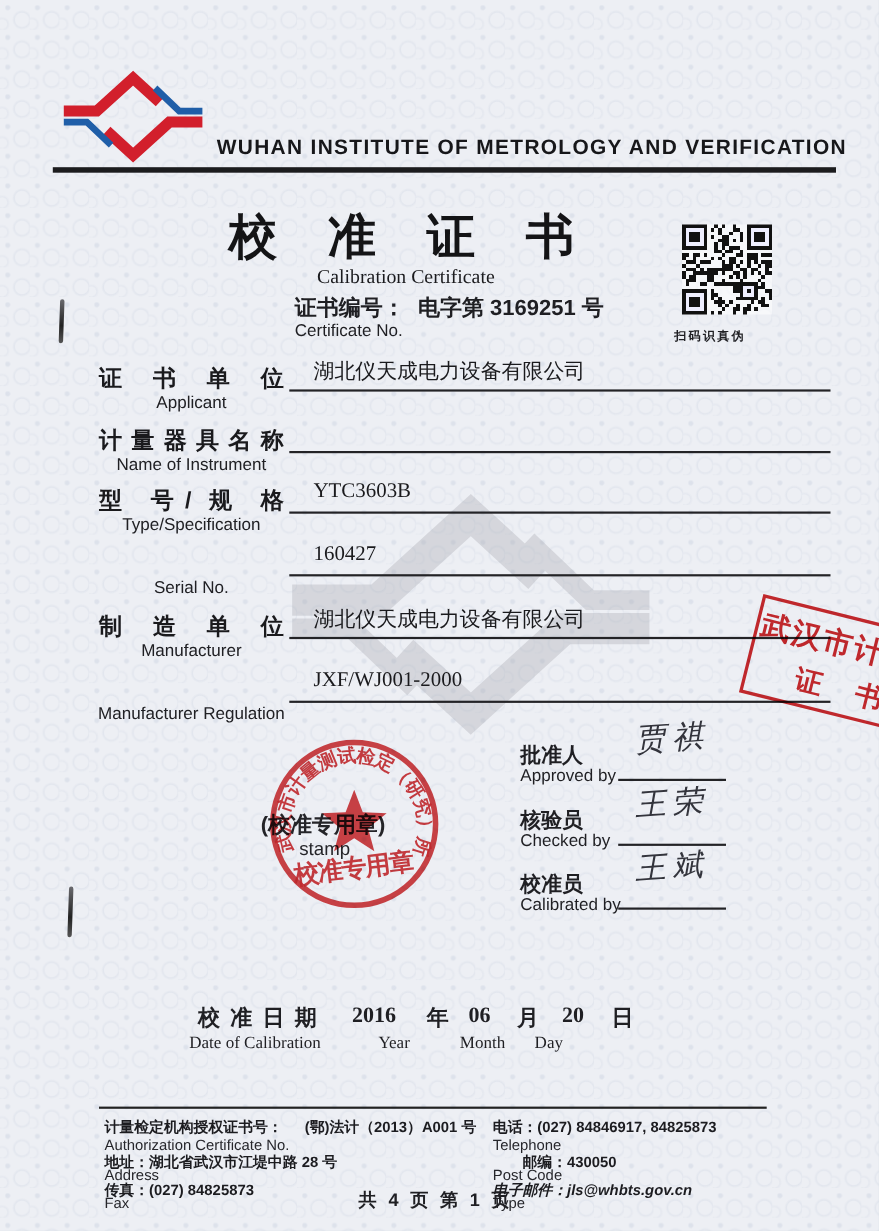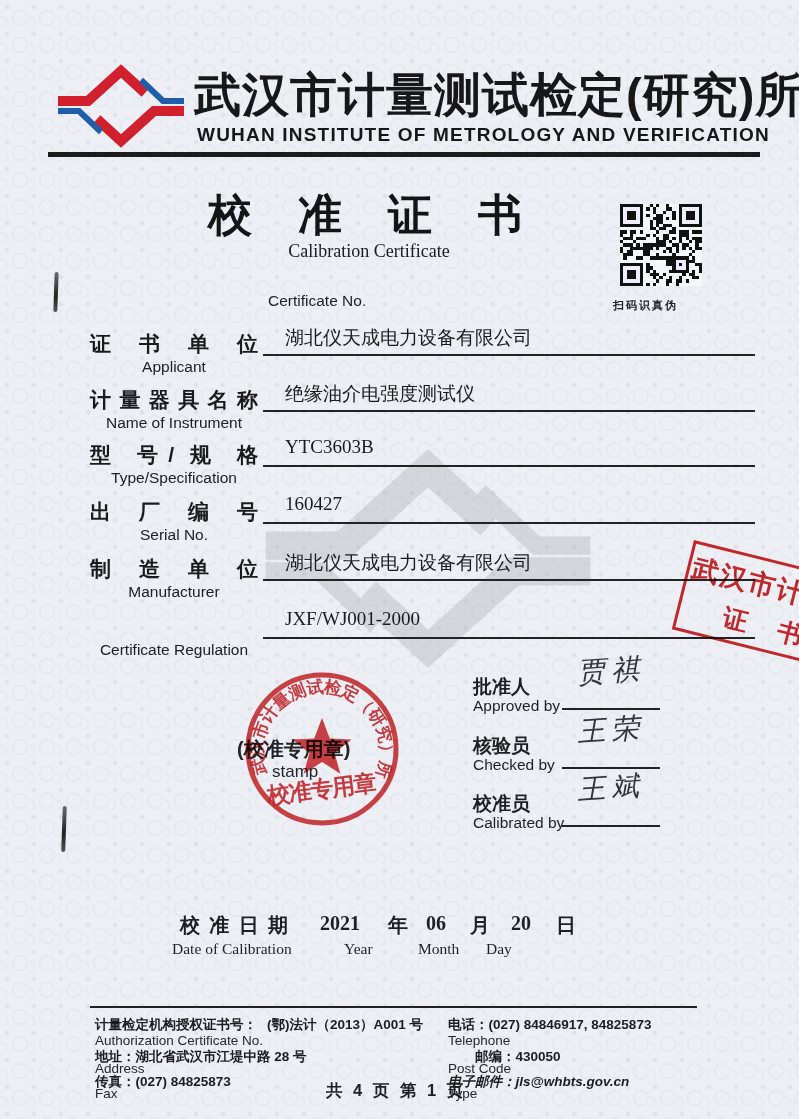--- a/index.html
+++ b/index.html
@@ -53,45 +53,45 @@
   .date-label-cn{left:180px;top:912px;width:108px;font-size:20px;font-weight:700;text-align:justify;text-align-last:justify;}
   .date-label-en{left:172px;top:940px;font-size:15.5px;font-family:"Liberation Serif",serif;}
   .date-val{position:absolute;top:912px;font-size:20px;font-family:"Liberation Serif",serif;font-weight:600;}
   .date-unit{position:absolute;top:912px;font-size:20px;font-weight:700;}
   .date-en{position:absolute;top:940px;font-size:15.5px;font-family:"Liberation Serif",serif;}
   
   .footer-rule{left:90px;top:1006px;width:607px;height:2px;background:#222;}
   .ft{position:absolute;font-size:13.5px;white-space:nowrap;}
   .ft-cn{font-weight:700;color:#1c1c20;}
   .ft-en{color:#26262b;}
-  .ft-val{font-weight:600;margin-left:10px;}
+  .ft-val{font-weight:600;margin-left:20px;}
   .page-info{left:326px;top:1080px;font-size:16.5px;font-weight:700;letter-spacing:3px;}
   
   .staple{position:absolute;width:4px;border-radius:2px;background:linear-gradient(#6a6a6e,#222 60%,#555);}
 </style>
 </head>
 <body>
 
 <div class="page">
 
   <div class="staple abs" style="left:54px;top:272px;height:40px;transform:rotate(2deg);"></div>
   <div class="staple abs" style="left:62px;top:806px;height:46px;transform:rotate(2deg);"></div>
 
   <svg class="abs" style="left:56px;top:60px;" width="130" height="92" viewBox="0 0 128 92">
     <path d="M1 41 H31 L64 11 L88 33" fill="none" stroke="#d21f2c" stroke-width="10"></path>
     <path d="M84 20 L106 41 H127" fill="none" stroke="#1f5ea8" stroke-width="6"></path>
     <path d="M127 51 H97 L64 81 L40 59" fill="none" stroke="#d21f2c" stroke-width="10"></path>
     <path d="M44 72 L22 51 H1" fill="none" stroke="#1f5ea8" stroke-width="6"></path>
   </svg>
-  <div class="abs org-cn">武汉市计量测试检定(研究)所</div>
   <div class="abs org-en">WUHAN INSTITUTE OF METROLOGY AND VERIFICATION</div>
   <div class="abs header-rule"></div>
 
   <div class="abs title-cn">校 准 证 书</div>
   <div class="abs title-en">Calibration Certificate</div>
+  <div class="abs cert-no"><span>证书编号：</span><span class="val">电字第 3169251 号</span></div>
   <div class="abs cert-no-en">Certificate No.</div>
 
   <div class="abs qr"><svg width="82" height="82" viewBox="0 0 25 25" shape-rendering="crispEdges">
         <rect width="25" height="25" fill="rgba(255,255,255,0.55)"></rect>
         <rect x="9" y="0" width="1" height="1" fill="#111"></rect>
         <rect x="11" y="0" width="1" height="1" fill="#111"></rect>
         <rect x="14" y="0" width="1" height="1" fill="#111"></rect>
         <rect x="8" y="1" width="1" height="1" fill="#111"></rect>
         <rect x="10" y="1" width="1" height="1" fill="#111"></rect>
         <rect x="14" y="1" width="1" height="1" fill="#111"></rect>
@@ -306,43 +306,41 @@
 
   <div class="field-row" style="top:330px;">
     <div class="f-label-cn">证 书 单 位</div>
     <div class="f-label-en">Applicant</div>
     <div class="f-value">湖北仪天成电力设备有限公司</div>
     <div class="f-line"></div>
   </div>
   <div class="field-row" style="top:386px;">
     <div class="f-label-cn">计 量 器 具 名 称</div>
     <div class="f-label-en">Name of Instrument</div>
-    <div class="f-value">绝缘油介电强度测试仪</div>
     <div class="f-line"></div>
   </div>
   <div class="field-row" style="top:441px;">
     <div class="f-label-cn">型 号/ 规 格</div>
     <div class="f-label-en">Type/Specification</div>
     <div class="f-value">YTC3603B</div>
     <div class="f-line"></div>
   </div>
   <div class="field-row" style="top:498px;">
-    <div class="f-label-cn">出 厂 编 号</div>
     <div class="f-label-en">Serial No.</div>
     <div class="f-value">160427</div>
     <div class="f-line"></div>
   </div>
   <div class="field-row" style="top:555px;">
     <div class="f-label-cn">制 造 单 位</div>
     <div class="f-label-en">Manufacturer</div>
     <div class="f-value">湖北仪天成电力设备有限公司</div>
     <div class="f-line"></div>
   </div>
   <div class="field-row" style="top:613px;">
-    <div class="f-label-en">Certificate Regulation</div>
+    <div class="f-label-en">Manufacturer Regulation</div>
     <div class="f-value">JXF/WJ001-2000</div>
     <div class="f-line"></div>
   </div>
 
   <div class="abs stamp-note-cn">(校准专用章)</div>
   <div class="abs stamp-note-en">stamp</div>
 
   <svg class="abs round-stamp" width="166" height="166" viewBox="0 0 166 166">
     <defs>
       <path id="ringPath" d="M 28 107 A 59 59 0 1 1 138 107"></path>
@@ -374,21 +372,21 @@
   </div>
   <div class="sig-row" style="top:791px;">
     <div class="sig-label-cn">校准员</div>
     <div class="sig-label-en">Calibrated by</div>
     <div class="sig-name">王斌</div>
     <div class="sig-line"></div>
   </div>
 
   <div class="abs date-label-cn">校 准 日 期</div>
   <div class="abs date-label-en">Date of Calibration</div>
-  <div class="date-val" style="left:320px;">2021</div>
+  <div class="date-val" style="left:320px;">2016</div>
   <div class="date-unit" style="left:388px;">年</div>
   <div class="date-val" style="left:426px;">06</div>
   <div class="date-unit" style="left:470px;">月</div>
   <div class="date-val" style="left:511px;">20</div>
   <div class="date-unit" style="left:556px;">日</div>
   <div class="date-en" style="left:344px;">Year</div>
   <div class="date-en" style="left:418px;">Month</div>
   <div class="date-en" style="left:486px;">Day</div>
 
   <div class="abs footer-rule"></div>

